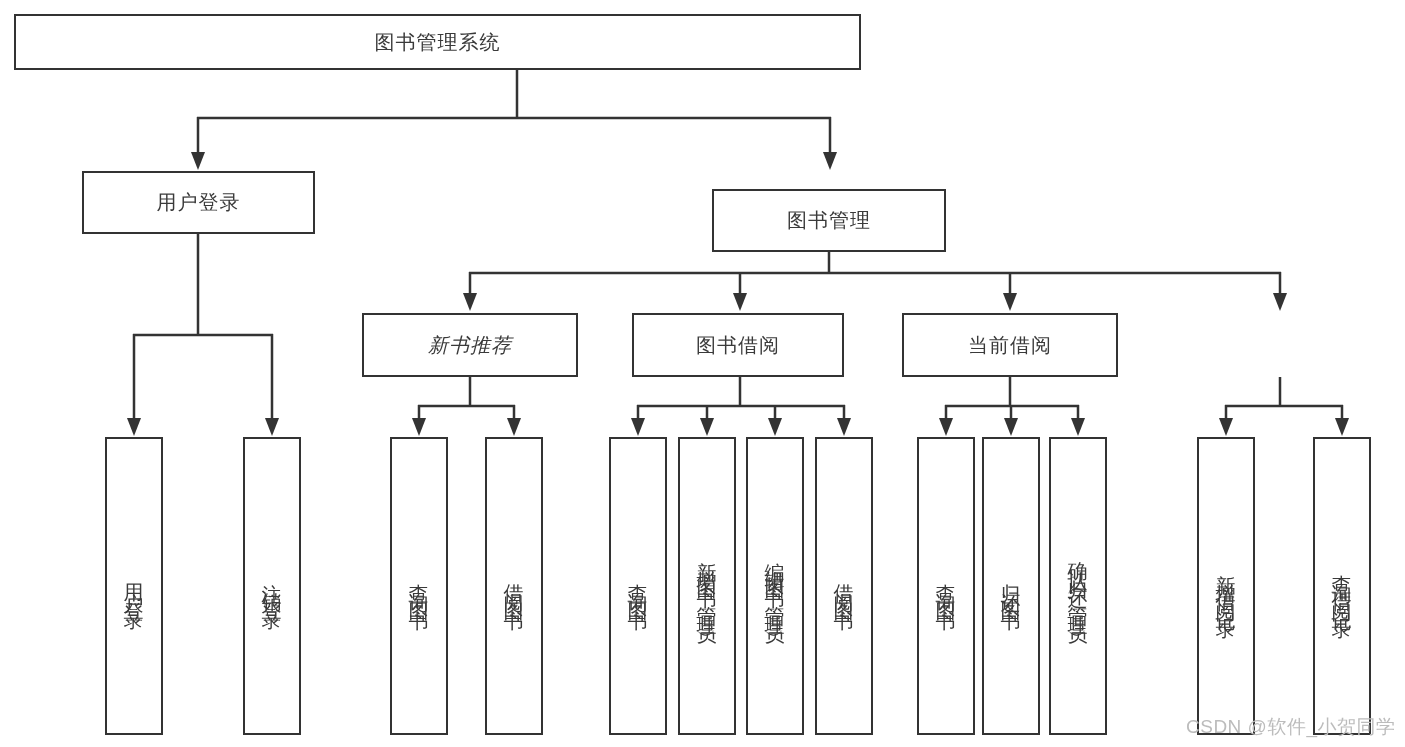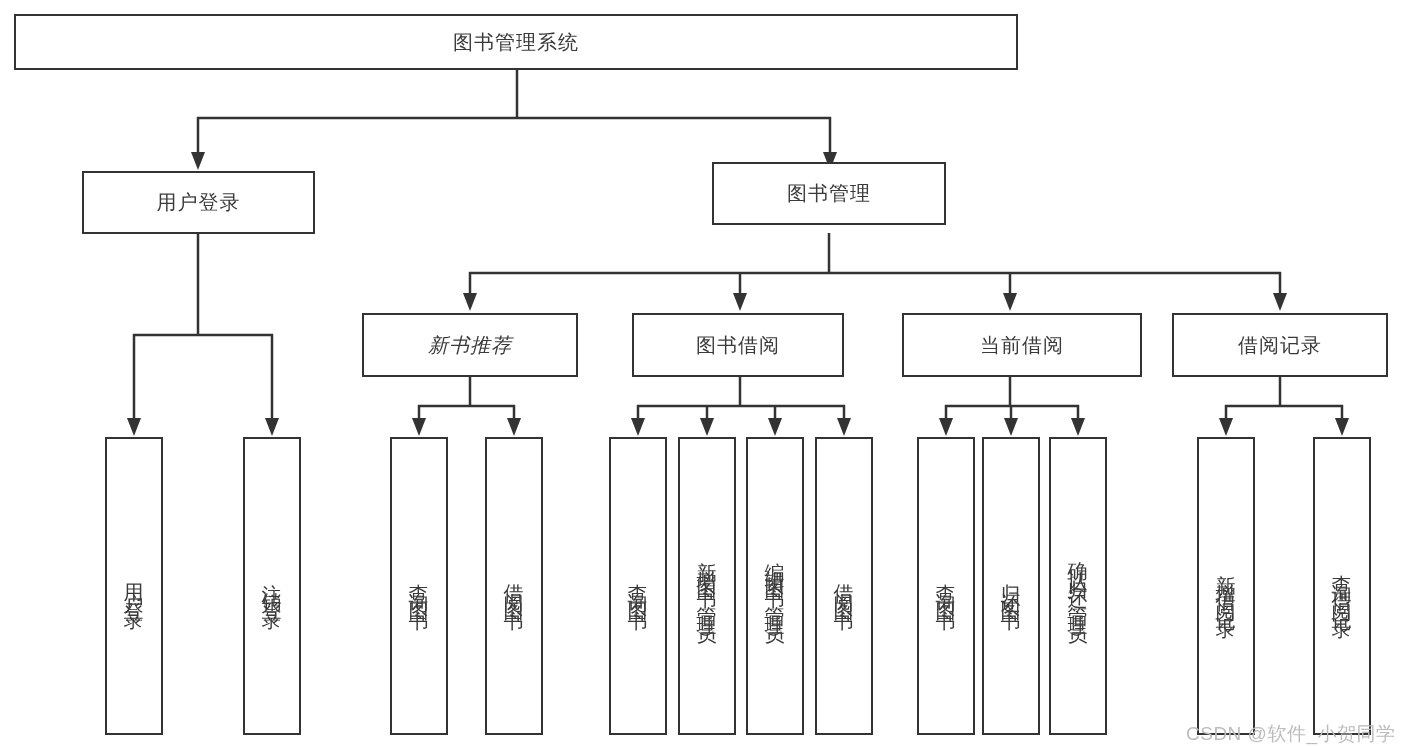--- a/index.html
+++ b/index.html
@@ -41,21 +41,20 @@
     white-space:nowrap;
   }
   .watermark {
     position:absolute;
     left:1186px; top:714px;
     font-size:19px;
     color:#bcbcbc;
     white-space:nowrap;
     z-index:6;
     letter-spacing:0.5px;
-    margin-top:7px;
   }
 </style>
 </head>
 <body>
 
 <div class="canvas">
 
   <svg class="connector-layer" width="1405" height="747" viewBox="0 0 1405 747" xmlns="http://www.w3.org/2000/svg">
     <g stroke="#333333" stroke-width="2.5" fill="none">
 
@@ -89,29 +88,28 @@
       <polygon points="768,418 782,418 775,436"></polygon>
       <polygon points="837,418 851,418 844,436"></polygon>
       <polygon points="939,418 953,418 946,436"></polygon>
       <polygon points="1004,418 1018,418 1011,436"></polygon>
       <polygon points="1071,418 1085,418 1078,436"></polygon>
       <polygon points="1219,418 1233,418 1226,436"></polygon>
       <polygon points="1335,418 1349,418 1342,436"></polygon>
     </g>
   </svg>
 
-  <div class="node" style="left:14px; top:14px; width:1004px; height:56px;font-family:Liberation Serif, serif;">图书管理系统</div>
+  <div class="node" style="left:14px; top:14px; width:847px; height:56px;font-family:Liberation Serif, serif;">图书管理系统</div>
 
   <div class="node" style="left:82px; top:171px; width:233px; height:63px;">用户登录</div>
-  <div class="node" style="left:712px; top:162px; width:234px; height:63px;">图书管理</div>
+  <div class="node" style="left:712px; top:189px; width:234px; height:63px;">图书管理</div>
 
   <div class="node" style="left:362px; top:313px; width:216px; height:64px;font-style:italic;">新书推荐</div>
   <div class="node" style="left:632px; top:313px; width:212px; height:64px;">图书借阅</div>
-  <div class="node" style="left:902px; top:313px; width:240px; height:64px;text-align:right;">当前借阅</div>
-  <div class="node" style="left:1172px; top:313px; width:216px; height:64px;">借阅记录</div>
+  <div class="node" style="left:902px; top:313px; width:216px; height:64px;text-align:right;">当前借阅</div>
 
   <div class="leaf" style="left:105px;">
     <span class="vtext">用户登录</span>
   </div>
   <div class="leaf" style="left:243px;">
     <span class="vtext">注销登录</span>
   </div>
 
   <div class="leaf" style="left:390px;">
     <span class="vtext">查询图书</span>

